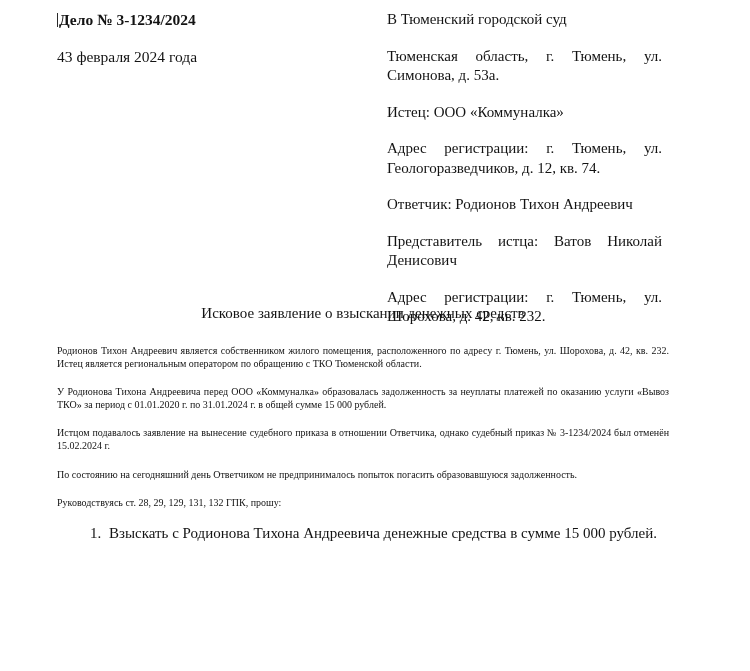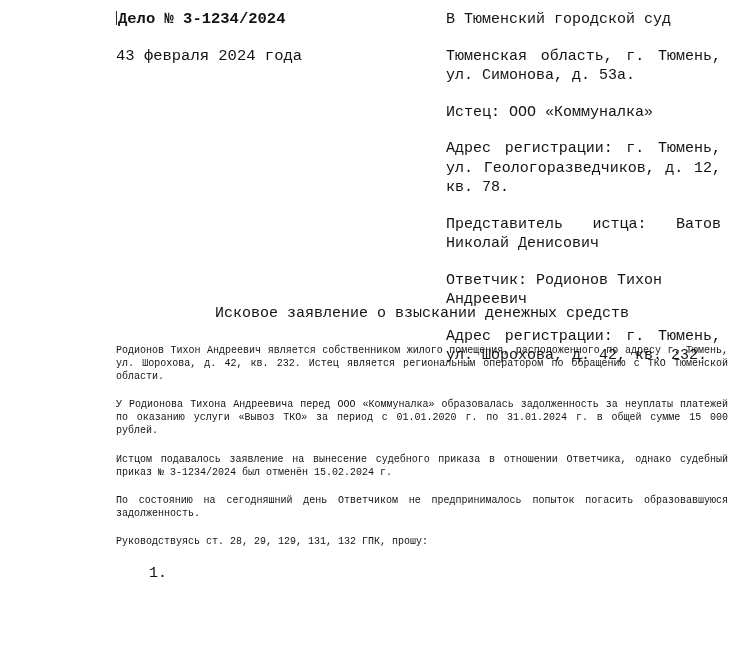--- a/index.html
+++ b/index.html
@@ -15,22 +15,21 @@
     font-family: "Liberation Serif", "DejaVu Serif", serif;
     color: #131313;
     -webkit-font-smoothing: antialiased;
   }
 
   .page {
     position: relative;
     width: 624px;
     height: 671px;
     box-sizing: border-box;
-    padding: 10px 50px 0 116px;
-    font-family: Liberation Mono, monospace;
+    padding: 10px 50px 0 57px;
   }
 
   
   .header-zone {
     position: relative;
     width: 612px;
     min-height: 278px;
   }
 
   .header-left {
@@ -140,40 +139,41 @@
 
     <div class="header-left">
       <p class="case-no"><span class="caret"></span><span>Дело № 3-1234/2024</span></p>
       <p class="doc-date">43 февраля 2024 года</p>
     </div>
 
     <div class="header-right">
       <p class="hr-block nojust">В Тюменский городской суд</p>
       <p class="hr-block">Тюменская область, г. Тюмень, ул. Симонова, д. 53а.</p>
       <p class="hr-block nojust">Истец: ООО «Коммуналка»</p>
-      <p class="hr-block">Адрес регистрации: г. Тюмень, ул. Геологоразведчиков, д. 12, кв. 78.</p>
+      <p class="hr-block">Адрес регистрации: г. Тюмень, ул. Геологоразведчиков, д. 12, кв. 74.</p>
+      <p class="hr-block nojust">Ответчик: Родионов Тихон Андреевич</p>
       <p class="hr-block">Представитель истца: Ватов Николай Денисович</p>
-      <p class="hr-block nojust">Ответчик: Родионов Тихон Андреевич</p>
       <p class="hr-block last">Адрес регистрации: г. Тюмень, ул. Шорохова, д. 42, кв. 232.</p>
     </div>
 
   </div>
 
   <div class="doc-title">Исковое заявление о взыскании денежных средств</div>
 
   <div class="body-zone">
     <p class="para">Родионов Тихон Андреевич является собственником жилого помещения, расположенного по адресу г. Тюмень, ул. Шорохова, д. 42, кв. 232. Истец является региональным оператором по обращению с ТКО Тюменской области.</p>
     <p class="para">У Родионова Тихона Андреевича перед ООО «Коммуналка» образовалась задолженность за неуплаты платежей по оказанию услуги «Вывоз ТКО» за период с 01.01.2020 г. по 31.01.2024 г. в общей сумме 15 000 рублей.</p>
     <p class="para">Истцом подавалось заявление на вынесение судебного приказа в отношении Ответчика, однако судебный приказ № 3-1234/2024 был отменён 15.02.2024 г.</p>
     <p class="para">По состоянию на сегодняшний день Ответчиком не предпринималось попыток погасить образовавшуюся задолженность.</p>
     <p class="para">Руководствуясь ст. 28, 29, 129, 131, 132 ГПК, прошу:</p>
 
     <ol class="claims">
       <li class="claim-item">
         <span class="claim-num">1.</span>
+        <span>Взыскать с Родионова Тихона Андреевича денежные средства в сумме 15 000 рублей.</span>
       </li>
     </ol>
 
     <p class="signature">
       
       
     </p>
   </div>
 
 </div>

